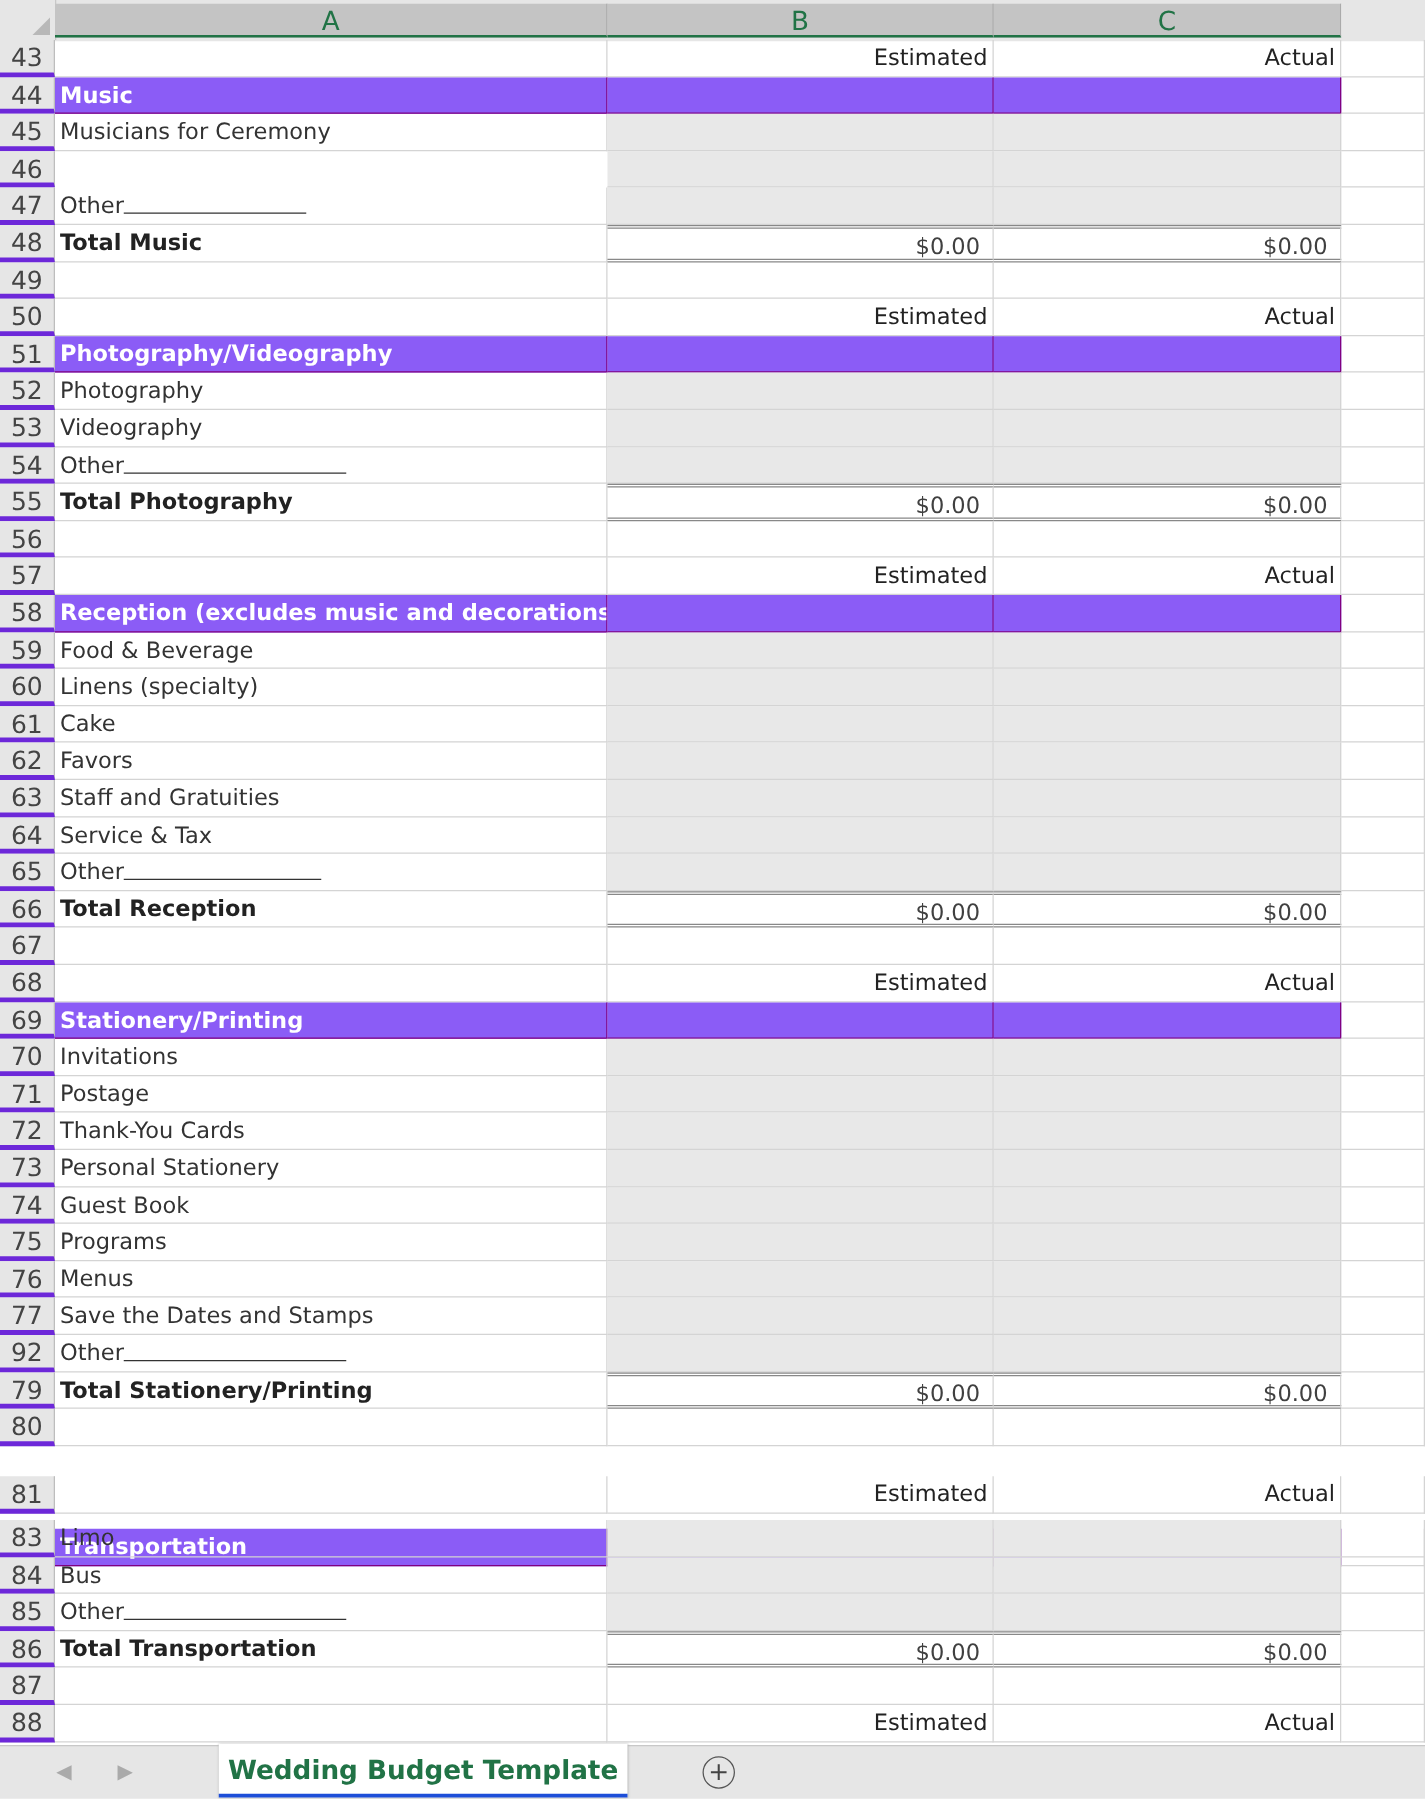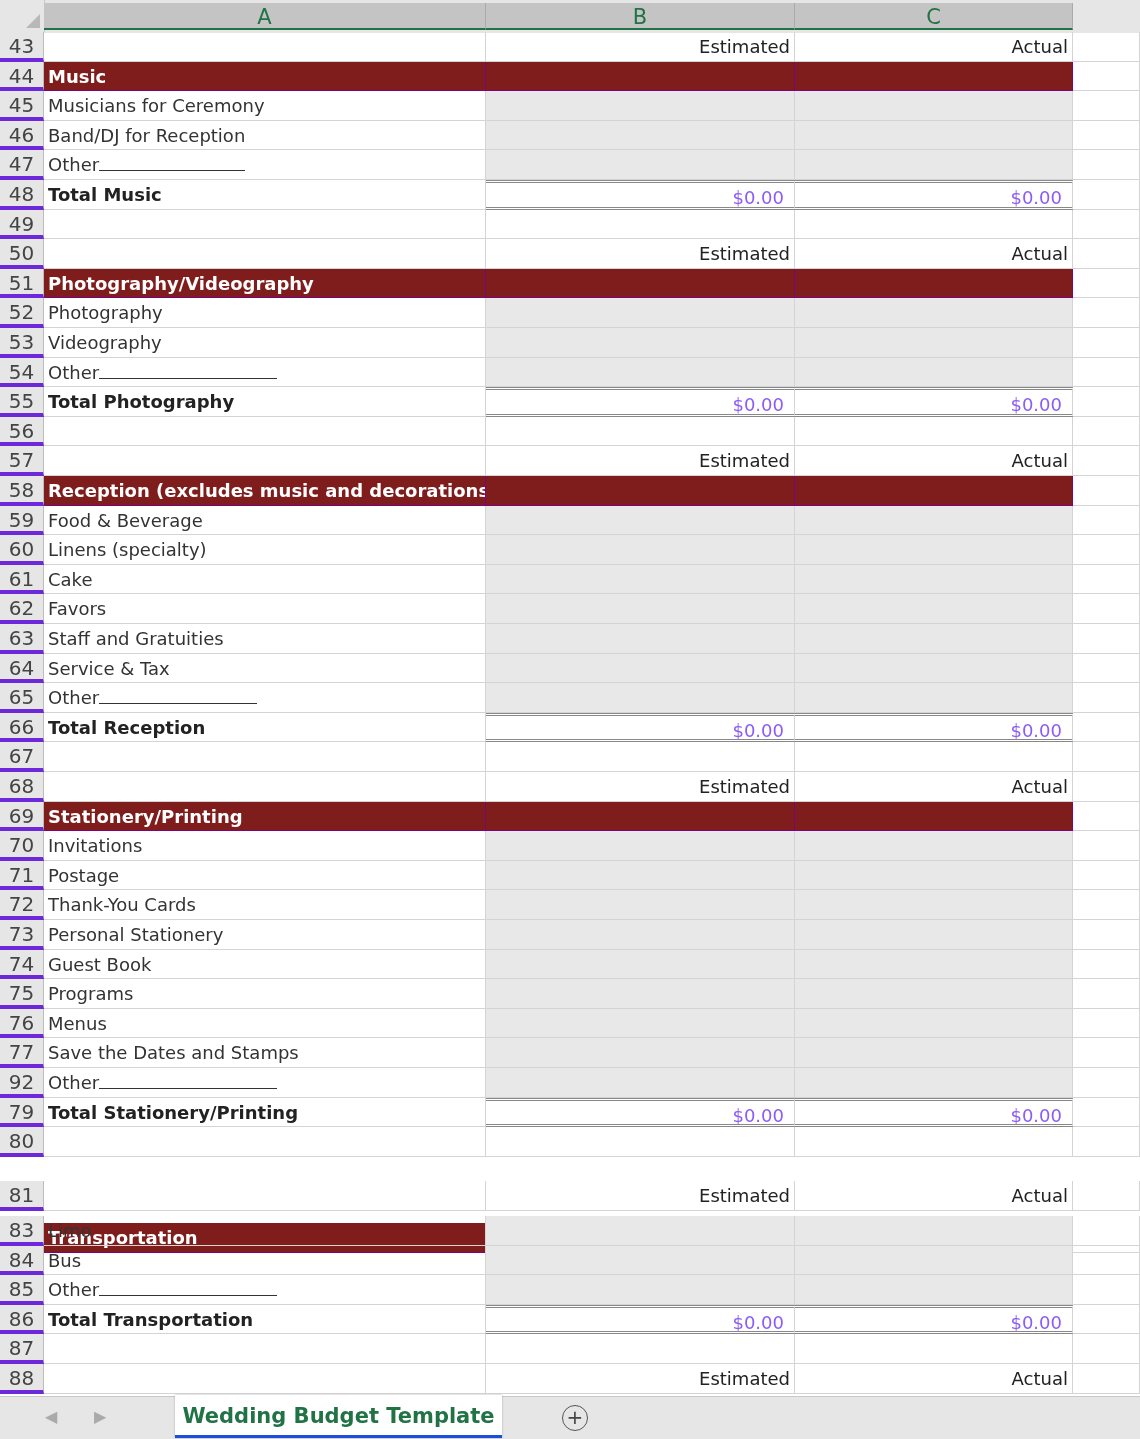--- a/index.html
+++ b/index.html
@@ -10,26 +10,26 @@
   .colh{position:absolute;top:3px;height:27px;background:#c4c4c4;color:#217346;font-size:21px;text-align:center;line-height:29px;border-right:1px solid #aaa;border-bottom:2px solid #217346;box-sizing:border-box;}
   .colh.extra{background:#e6e6e6;border:none;}
   .grid{position:absolute;top:32px;left:0;width:1140px;}
   .row{position:absolute;left:0;width:1140px;height:29.6px;}
   .rn{position:absolute;left:0;top:0;width:44px;height:100%;background:#e6e6e6;color:#444;font-size:20px;text-align:center;line-height:29px;border-right:1px solid #bdbdbd;border-bottom:4px solid #6d28d9;box-sizing:border-box;}
   .cell{position:absolute;top:0;height:100%;box-sizing:border-box;border-right:1px solid #d4d4d4;border-bottom:1px solid #d4d4d4;font-size:18px;line-height:30px;color:#333;white-space:nowrap;overflow:hidden;}
   .a{left:44px;width:442px;padding-left:4px;}
   .b{left:486px;width:309px;text-align:right;padding-right:4px;}
   .c{left:795px;width:278px;text-align:right;padding-right:4px;}
   .d{left:1073px;width:67px;}
-  .row.section .a,.row.section .b,.row.section .c{background:#7f1d1d;color:#fff;font-weight:bold;border-color:#800080;}
+  .row.section .a,.row.section .b,.row.section .c{background:#8b5cf6;color:#fff;font-weight:bold;border-color:#800080;}
   .row.section .a{font-size:18px;}
   .row.item .b,.row.item .c{background:#e8e8e8;}
   .row.subhdr .b,.row.subhdr .c{color:#222;}
   .row.total .a{font-weight:bold;color:#222;}
-  .row.total .b,.row.total .c{color:#8b5cf6;border-top:3px double #888;border-bottom:3px double #888;}
+  .row.total .b,.row.total .c{color:#404040;border-top:3px double #888;border-bottom:3px double #888;}
   .row.total .b{padding-right:10px;}
   .row.total .c{padding-right:10px;}
   .uline{display:inline-block;border-bottom:1px solid #333;height:20px;vertical-align:top;}
   .footer{position:absolute;left:0;top:1396px;width:1140px;height:43px;background:#e6e6e6;border-top:1px solid #c8c8c8;}
   .navarrow{position:absolute;top:10px;font-size:16px;color:#aaa;cursor:pointer;}
   .tab{position:absolute;left:175px;top:-2px;width:327px;height:43px;background:#fff;color:#217346;font-weight:bold;font-size:21px;text-align:center;line-height:43px;border-bottom:3px solid #1d4ed8;box-sizing:border-box;box-shadow:0 0 2px #aaa;}
   .addsheet{position:absolute;left:562px;top:8px;width:24px;height:24px;border:1.5px solid #555;border-radius:50%;text-align:center;line-height:23px;font-size:20px;color:#444;cursor:pointer;}
 </style>
 </head>
 <body>
@@ -59,21 +59,20 @@
     </div>
     <div class="row item" style="top: 59.2px;">
       <div class="rn">45</div>
       <div class="cell a">Musicians for Ceremony</div>
       <div class="cell b"></div>
       <div class="cell c"></div>
       <div class="cell d"></div>
     </div>
     <div class="row item" style="top: 88.8px;">
       <div class="rn">46</div>
-      <div class="cell a">Band/DJ for Reception</div>
       <div class="cell b"></div>
       <div class="cell c"></div>
       <div class="cell d"></div>
     </div>
     <div class="row item" style="top: 118.4px;">
       <div class="rn">47</div>
       <div class="cell a"><span>Other</span><span class="uline" style="width: 146px;"></span></div>
       <div class="cell b"></div>
       <div class="cell c"></div>
       <div class="cell d"></div>

